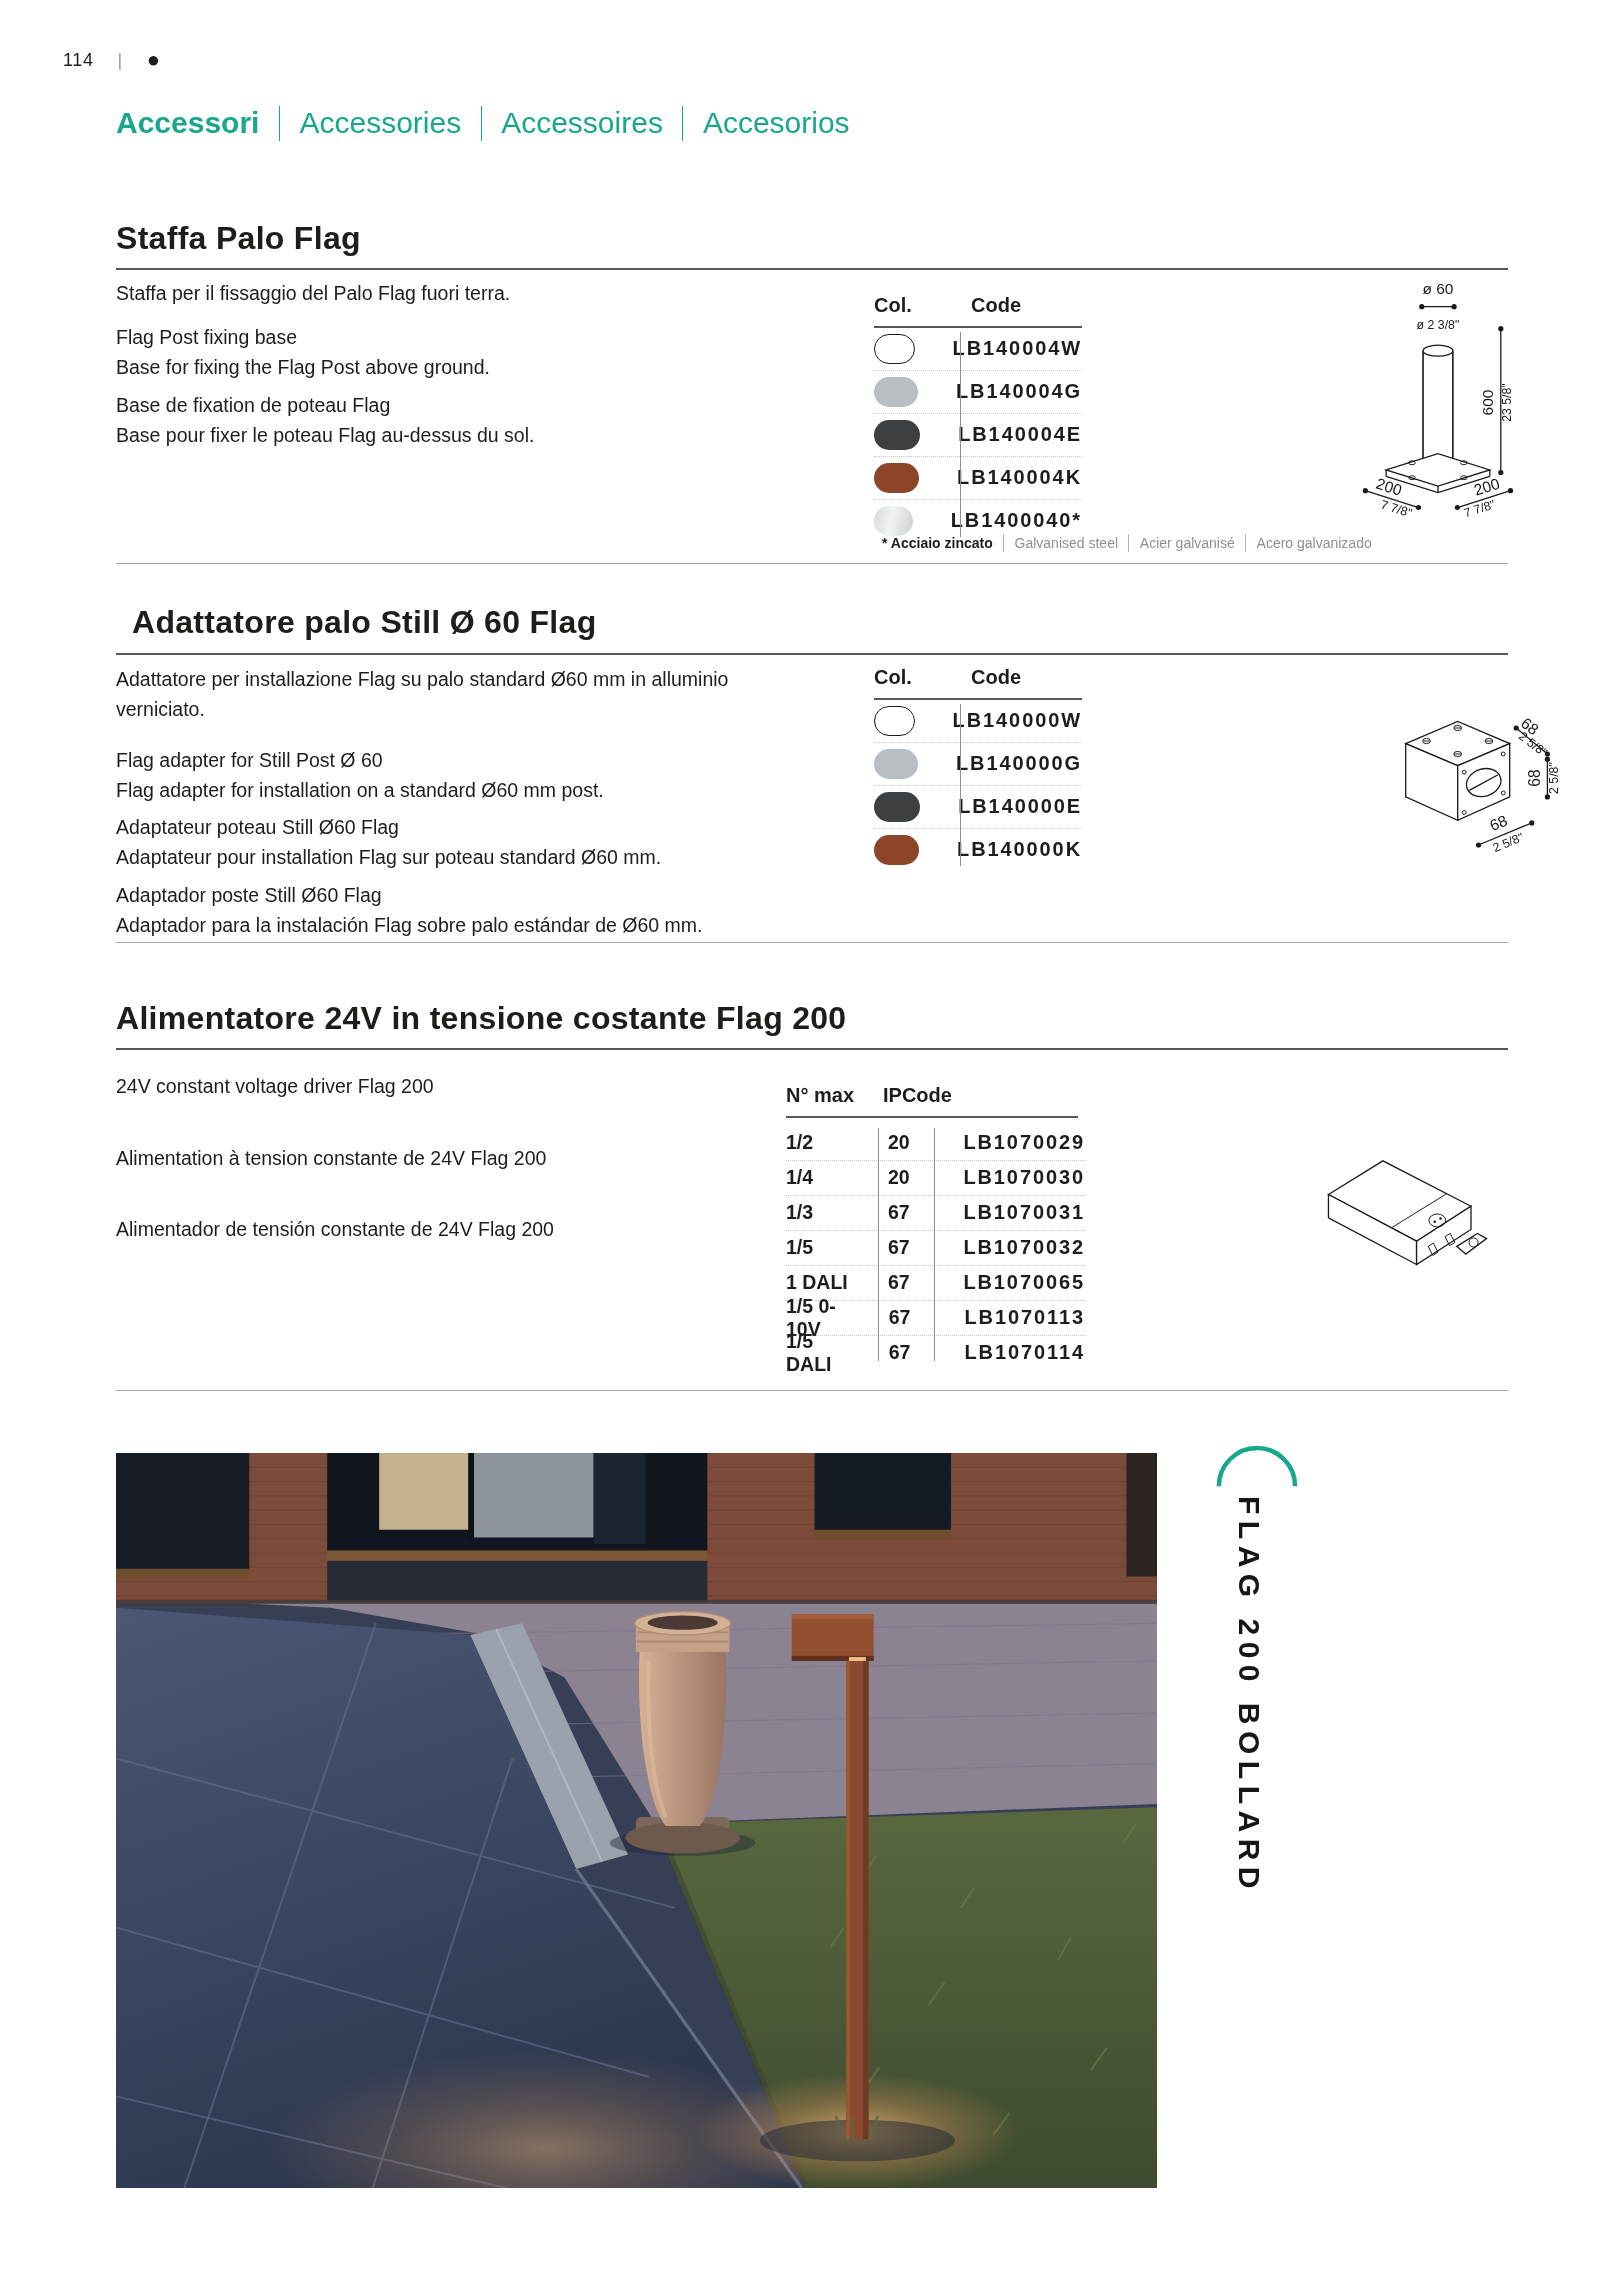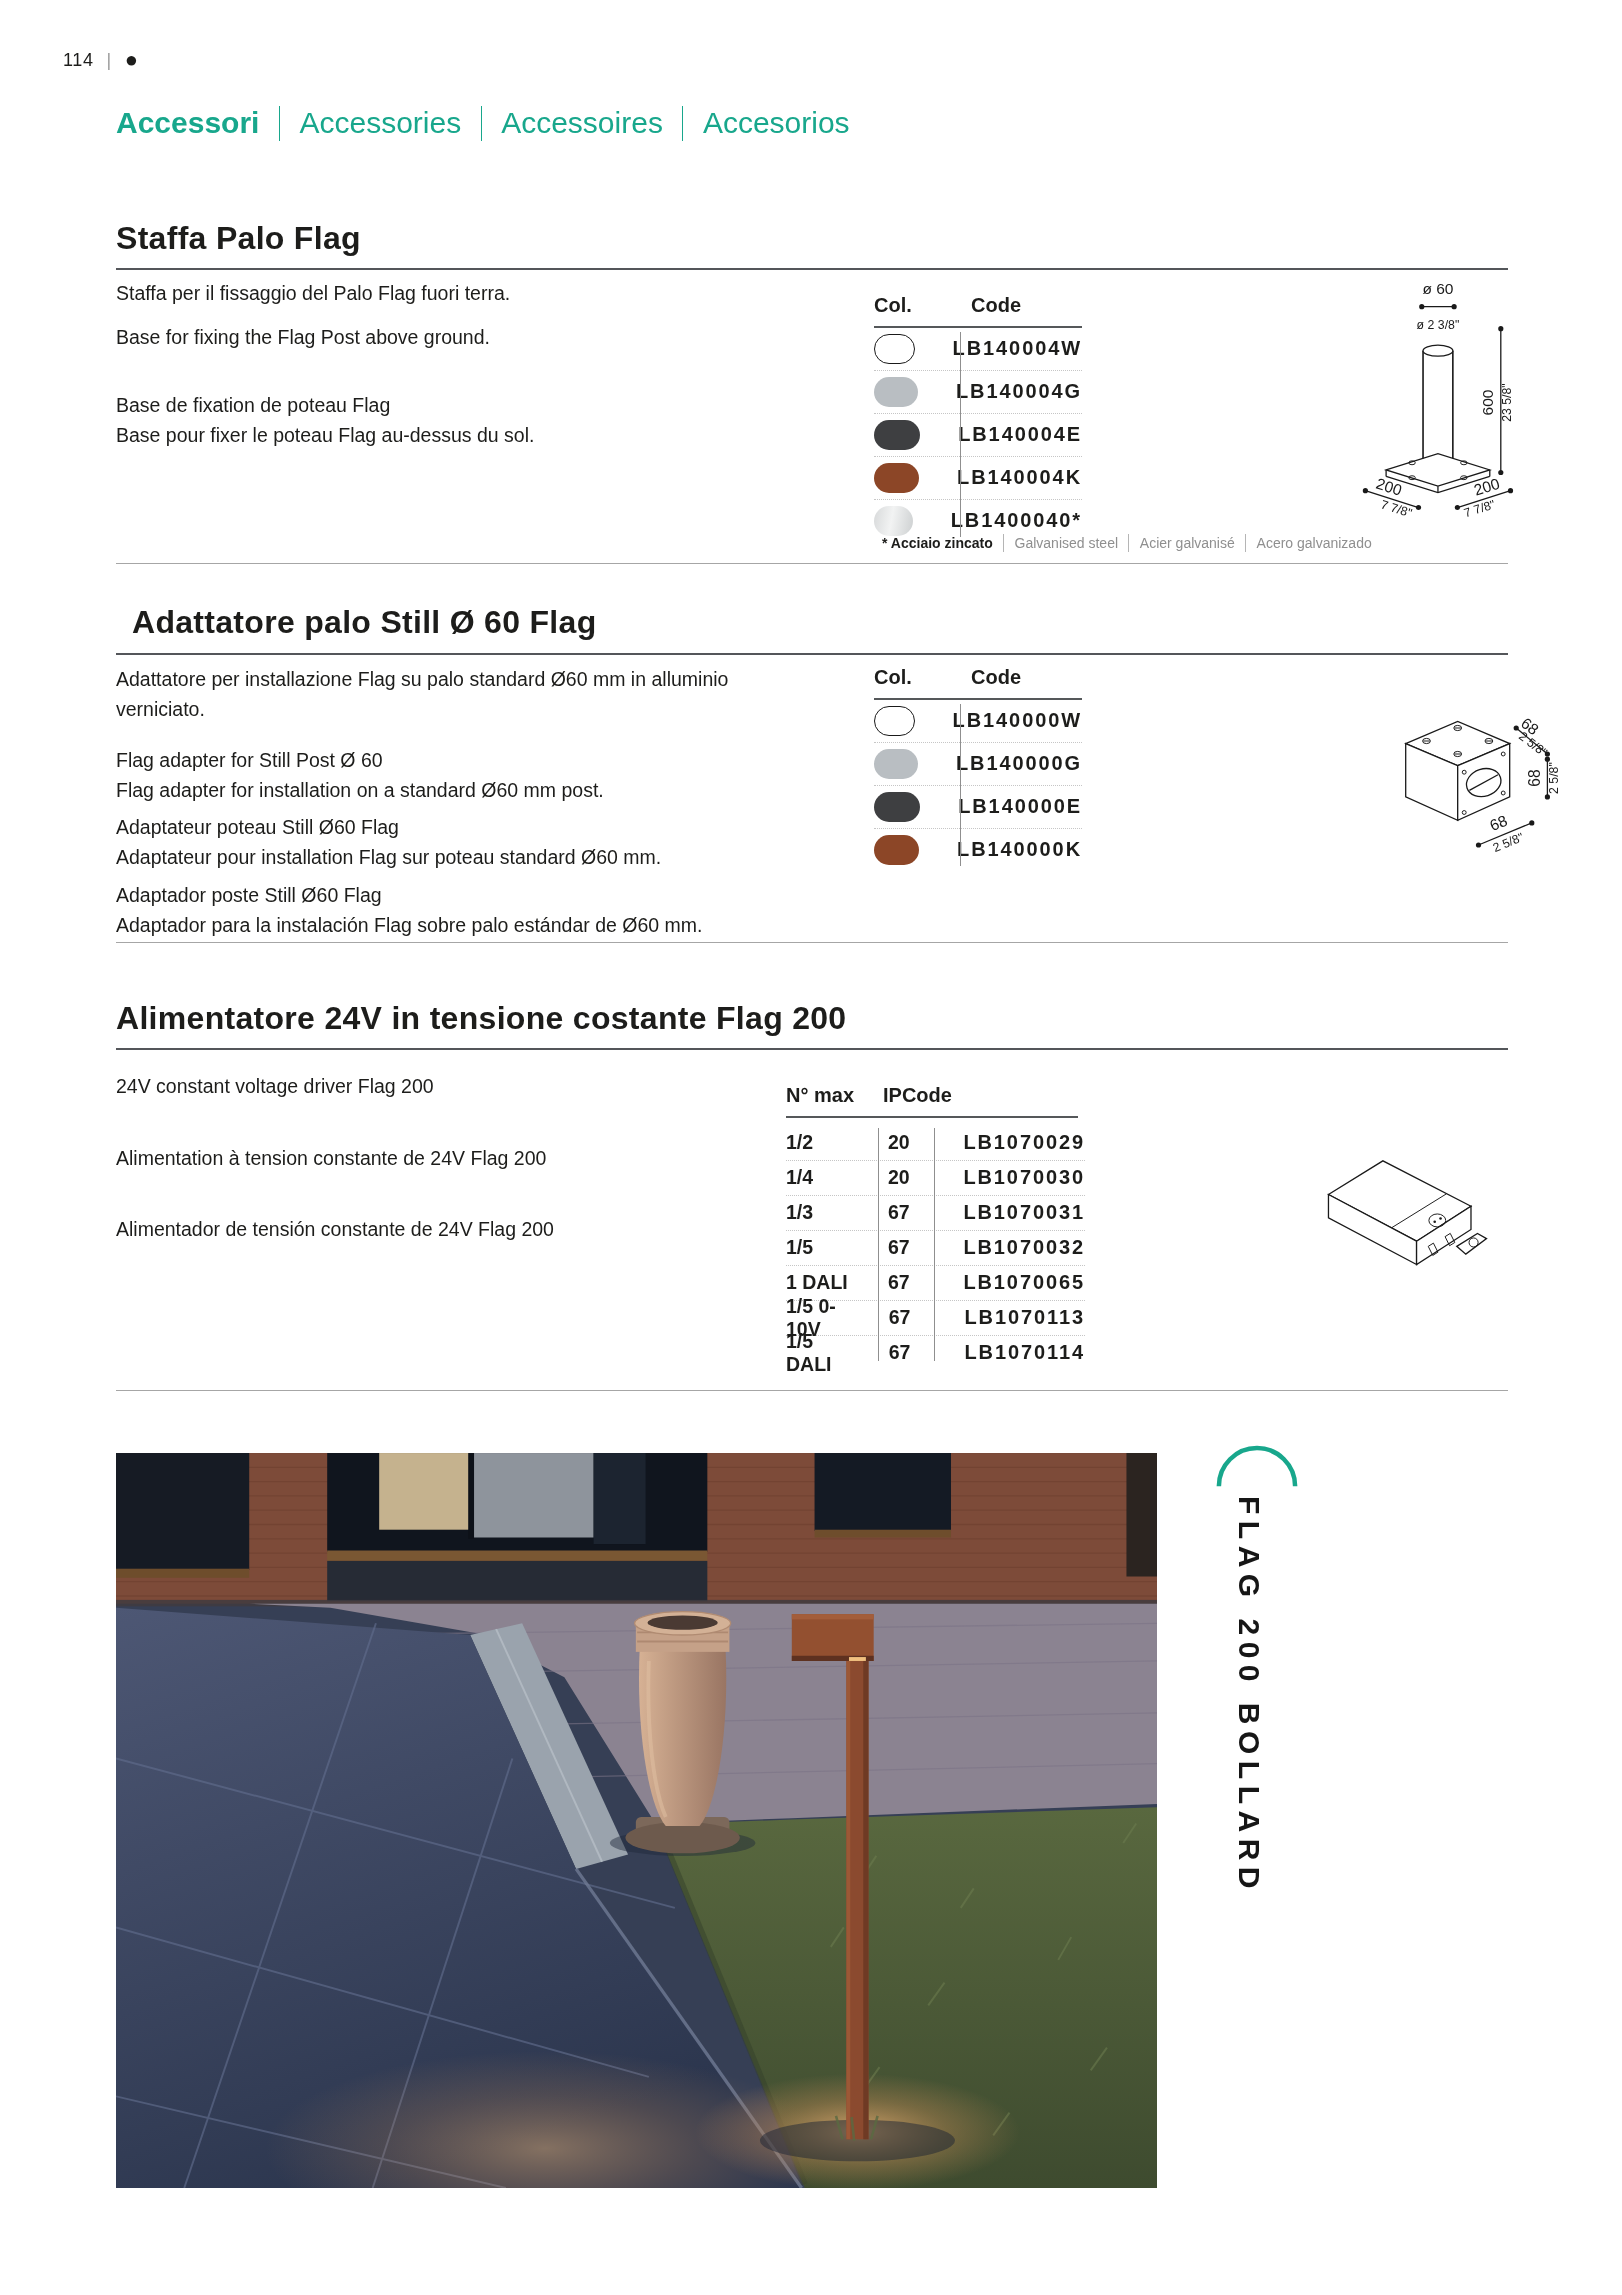--- a/index.html
+++ b/index.html
@@ -1,20 +1,20 @@
 <!DOCTYPE html>
 <html style="font-size:10.4px"><head>
 <meta charset="utf-8">
 <style>
   html,body{margin:0;padding:0;background:#e8e8e8;}
   .page{position:relative;width:1623px;height:2295px;background:#ffffff;
         font-family:"Liberation Sans",sans-serif;color:#1d1d1b;overflow:hidden;}
   .abs{position:absolute;}
   
-  .pagenum{font-size:18px;letter-spacing:0.6px;display:flex;align-items:center;gap:13px;}
+  .pagenum{font-size:18px;letter-spacing:0.6px;display:flex;align-items:center;gap:24px;}
   .pagenum .bar{color:#9b9b9b;font-weight:normal;}
   
   .h-lang{display:flex;align-items:center;font-size:30px;color:#18A78C;}
   .h-lang .li{padding:0 19.5px;line-height:1.15;}
   .h-lang .li:first-child{padding-left:0;font-weight:bold;}
   .h-lang .li + .li{border-left:1.9px solid #18A78C;}
   
   .sec-title{font-size:32px;font-weight:bold;letter-spacing:0.3px;}
   .rule{height:1.9px;background:#54565a;}
   .divider{height:1.3px;background:#a6a6a6;}
@@ -75,20 +75,21 @@
     <span class="li">Accesorios</span>
   </div>
 
   <div class="abs sec-title" style="left:116px;top:220px;">Staffa Palo Flag</div>
   <div class="abs rule" style="left:116px;top:268px;width:1392px;"></div>
 
   <div class="abs lb" style="left:116px;top:278px;">
     <div class="lb-head">Staffa per il fissaggio del Palo Flag fuori terra.</div>
   </div>
   <div class="abs lb" style="left:116px;top:322px;">
+    <div class="lb-head">Flag Post fixing base</div>
     <div class="lb-text">Base for fixing the Flag Post above ground.</div>
   </div>
   <div class="abs lb" style="left:116px;top:390px;">
     <div class="lb-head">Base de fixation de poteau Flag</div>
     <div class="lb-text">Base pour fixer le poteau Flag au-dessus du sol.</div>
   </div>
 
   <div class="abs ctable" style="left:874px;top:294px;">
     <div class="thead">
       <span class="hc">Col.</span>

